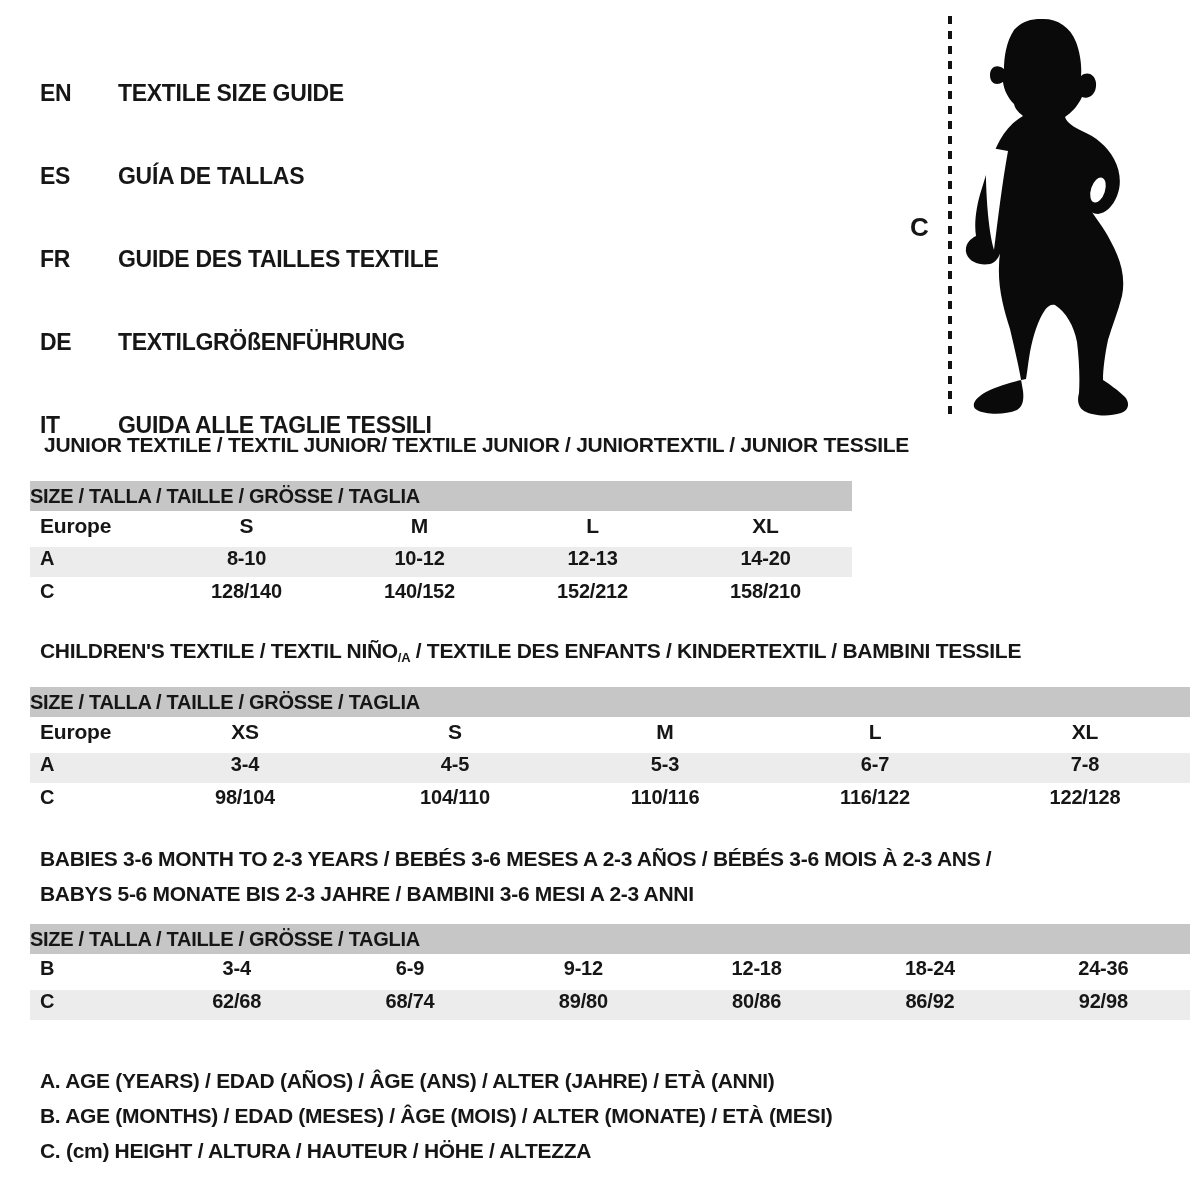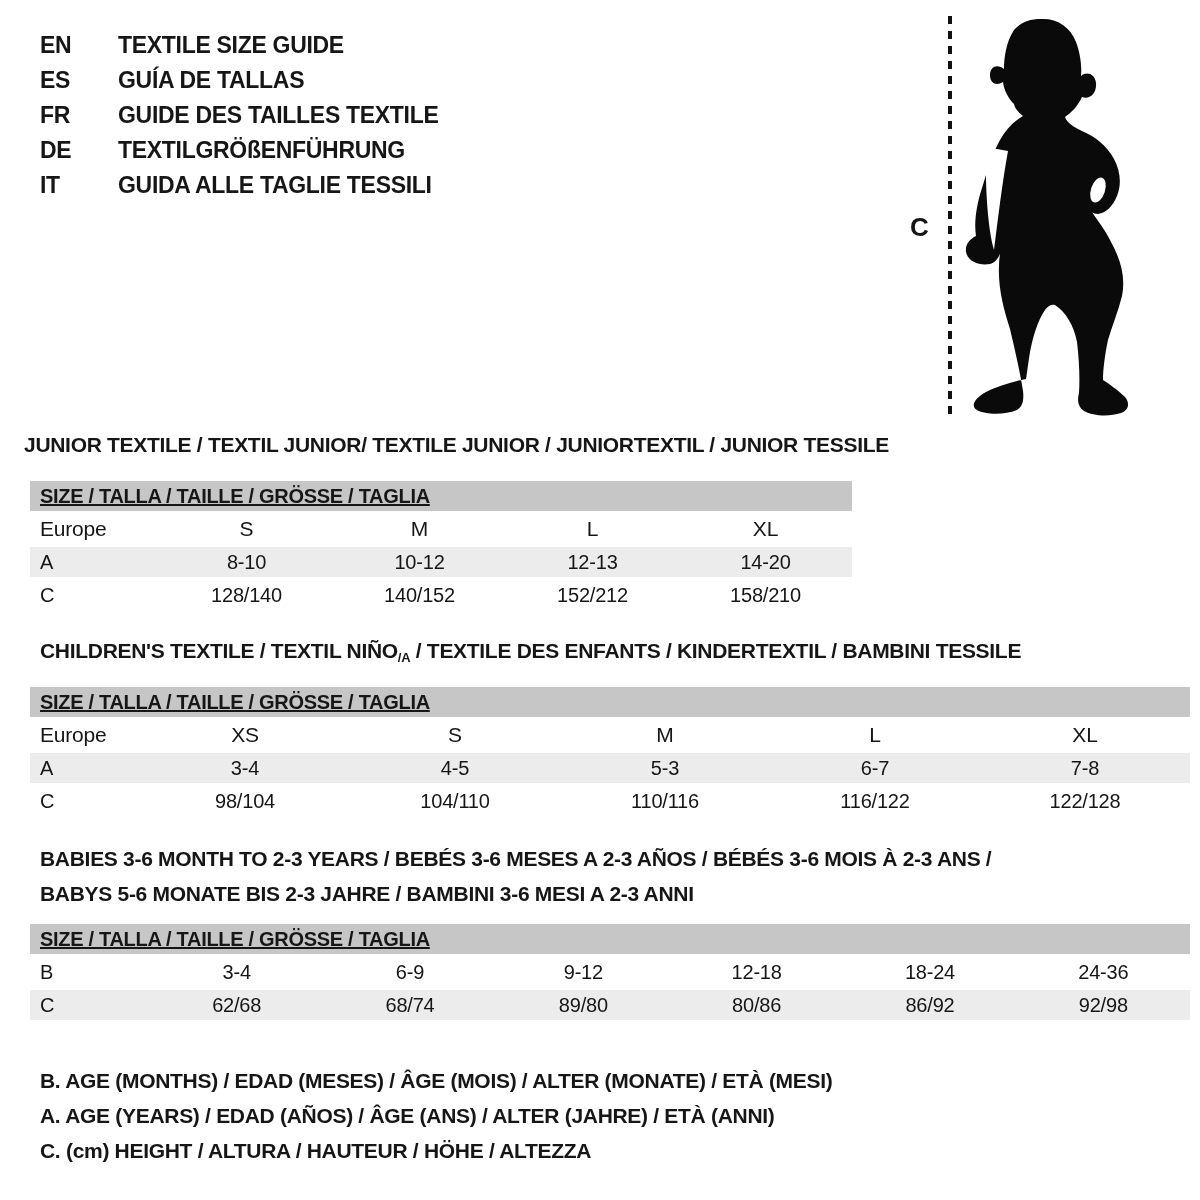--- a/index.html
+++ b/index.html
@@ -6,44 +6,44 @@
   body{
     width:1200px;height:1200px;position:relative;background:#ffffff;
     font-family:"Liberation Sans","DejaVu Sans",sans-serif;
     color:#161616;overflow:hidden;
     -webkit-font-smoothing:antialiased;
   }
   .abs{position:absolute;}
 
   
   .lang-block{left:40px;top:28px;}
-  .lang-row{display:flex;height:35px;align-items:center;}
+  .lang-row{display:flex;height:35px;align-items:center;margin-top:48px;}
   .lang-code{width:78px;font-weight:bold;font-size:23px;letter-spacing:-0.3px;}
   .lang-label{font-weight:bold;font-size:23px;letter-spacing:-0.3px;white-space:nowrap;}
 
   
   .height-line{
     left:948px;top:16px;width:4px;height:400px;
     background:repeating-linear-gradient(to bottom,#111 0 8px,transparent 8px 15px);
   }
   .height-label{left:910px;top:212px;font-weight:bold;font-size:26px;}
   .baby-svg{left:958px;top:14px;}
 
   
   .sec-title{font-weight:bold;font-size:21px;letter-spacing:-0.3px;white-space:nowrap;}
   .sub-a{font-size:13px;vertical-align:-4px;font-weight:bold;}
 
   
   .size-table{left:30px;}
   .size-bar{
     height:30px;line-height:30px;background:#c6c6c6;
-    padding-left:10px;font-weight:bold;font-size:20px;letter-spacing:-0.3px;text-decoration:underline;
+    font-weight:bold;font-size:20px;letter-spacing:-0.3px;
   }
-  .trow{display:flex;height:30px;align-items:center;margin-top:3px;
-        font-size:20px;font-weight:normal;letter-spacing:-0.2px;}
+  .trow{display:flex;height:30px;margin-top:3px;
+        font-size:20px;font-weight:bold;letter-spacing:-0.2px;}
   .trow.alt{background:#ececec;}
   .trow .lbl{padding-left:10px;text-align:left;box-sizing:border-box;}
   .trow .val{flex:1;text-align:center;}
   .t-junior{width:822px;}
   .t-junior .lbl{width:130px;}
   .t-wide{width:1160px;}
   .t-children .lbl{width:110px;}
   .t-babies .lbl{width:120px;}
   .head-row{font-size:21px;}
 
@@ -126,21 +126,21 @@
     C46,44 48,28 56,16
     C63,8 72,5 83,5
     Z"></path>
   <path fill="#ffffff" d="
     M28,133 L50,137
     C44,170 40,205 36,236
     C30,215 27,175 28,133 Z"></path>
   <ellipse fill="#ffffff" cx="140" cy="176" rx="7" ry="13" transform="rotate(18 140 176)"></ellipse>
 </svg>
 
-<div class="abs sec-title" style="left:24px;top:433px;text-align:right;">JUNIOR TEXTILE / TEXTIL JUNIOR/ TEXTILE JUNIOR / JUNIORTEXTIL / JUNIOR TESSILE</div>
+<div class="abs sec-title" style="left:44px;top:433px;text-align:right;">JUNIOR TEXTILE / TEXTIL JUNIOR/ TEXTILE JUNIOR / JUNIORTEXTIL / JUNIOR TESSILE</div>
 
 <div class="abs size-table t-junior" style="top:481px;">
   <div class="size-bar">SIZE / TALLA / TAILLE / GRÖSSE / TAGLIA</div>
   <div class="trow head-row">
     <div class="lbl">Europe</div>
     <div class="val">S</div>
     <div class="val">M</div>
     <div class="val">L</div>
     <div class="val">XL</div>
   </div>
@@ -213,16 +213,16 @@
     <div class="val">62/68</div>
     <div class="val">68/74</div>
     <div class="val">89/80</div>
     <div class="val">80/86</div>
     <div class="val">86/92</div>
     <div class="val">92/98</div>
   </div>
 </div>
 
 <div class="abs legend">
+  <div class="legend-line">A. AGE (YEARS) / EDAD (AÑOS) / ÂGE (ANS) / ALTER (JAHRE) / ETÀ (ANNI)</div>
   <div class="legend-line">B. AGE (MONTHS) / EDAD (MESES) / ÂGE (MOIS) / ALTER (MONATE) / ETÀ (MESI)</div>
-  <div class="legend-line">A. AGE (YEARS) / EDAD (AÑOS) / ÂGE (ANS) / ALTER (JAHRE) / ETÀ (ANNI)</div>
   <div class="legend-line">C. (cm) HEIGHT / ALTURA / HAUTEUR / HÖHE / ALTEZZA</div>
 </div>
 
 </body></html>

